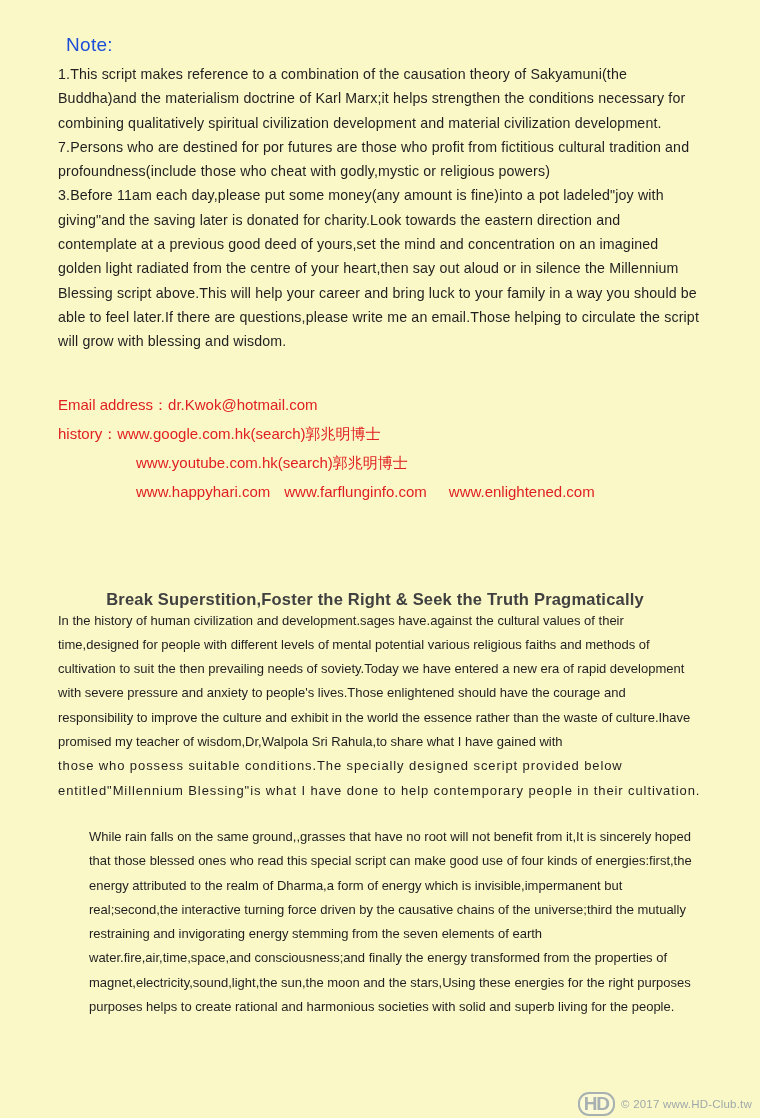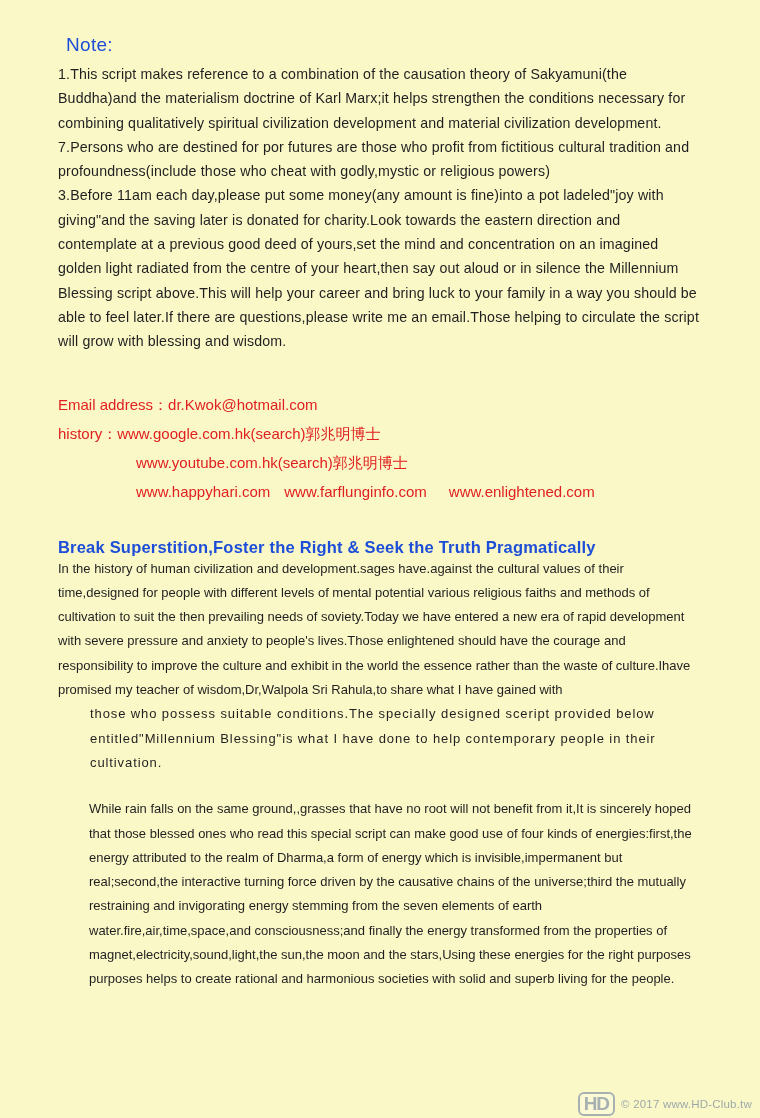--- a/index.html
+++ b/index.html
@@ -53,58 +53,58 @@
   .indent-1 {
     padding-left: 78px;
   }
   .indent-2 {
     padding-left: 78px;
   }
   .site-gap { display:inline-block; width: 14px; }
   .site-gap-lg { display:inline-block; width: 22px; }
 
   .section-title {
-    margin-top: 32px;
-    color: #1d4ed8;
+    margin-top: 84px;
+    text-align: center;
+    color: #404040;
     font-size: 16.5px;
     font-weight: bold;
     letter-spacing: 0.2px;
     padding-right: 10px;
   }
   .para {
     margin: 0;
     font-size: 13px;
     color: #1f1f1f;
     line-height: 24.3px;
   }
   .para.spaced {
     margin-top: 22px;
     margin-left: 31px;
   }
   .justify-wide {
     letter-spacing: 0.9px;
-    margin-left: 32px;
   }
   .watermark {
     position: absolute;
     right: 8px;
     bottom: 2px;
     display: flex;
     align-items: center;
     gap: 6px;
     opacity: 0.85;
   }
   .wm-logo {
     font-family: "Liberation Sans", sans-serif;
     font-weight: bold;
     font-size: 19px;
     color: #9aa5ae;
     letter-spacing: -1px;
     border: 2px solid #9aa5ae;
-    border-radius: 6px;
+    border-radius: 11px;
     padding: 0 4px;
     line-height: 20px;
     background: rgba(255,255,255,0.25);
   }
   .wm-text {
     font-size: 11.5px;
     color: #8d9aa3;
     letter-spacing: 0.2px;
   }
 </style>

